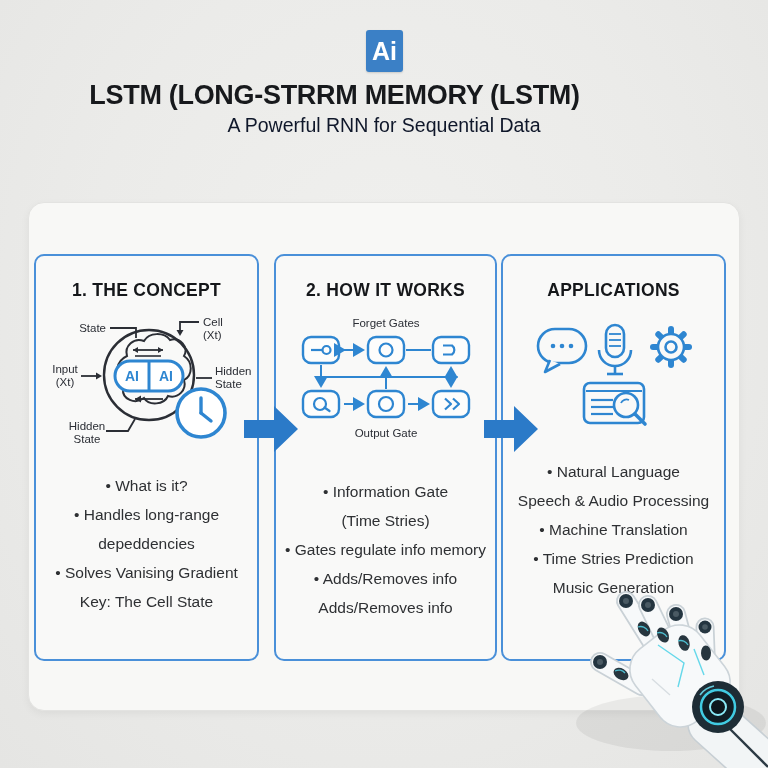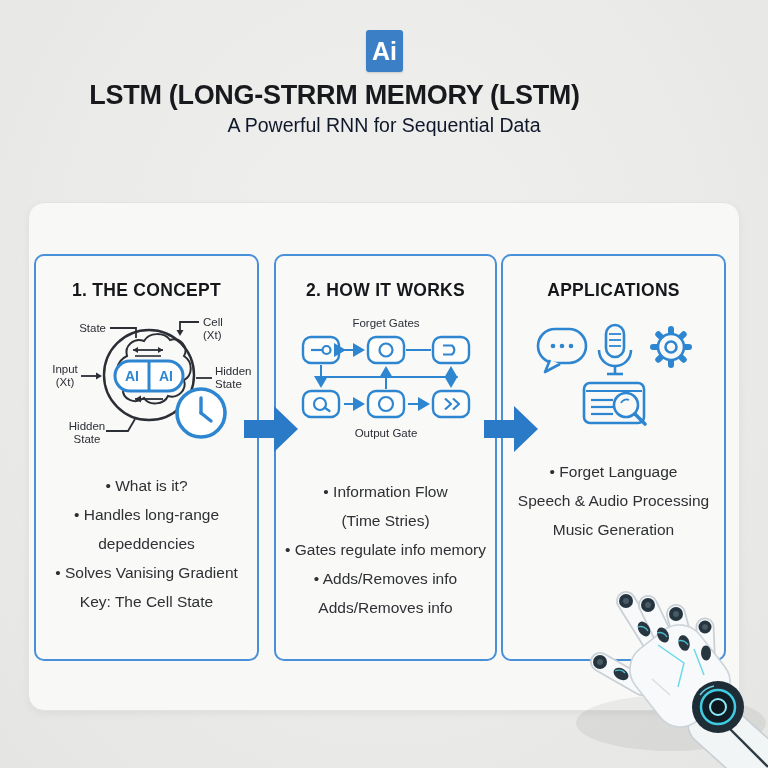--- a/index.html
+++ b/index.html
@@ -141,21 +141,21 @@
       <line x1="30" y1="50" x2="30" y2="71" stroke="#2e86d1" stroke-width="2" marker-end="url(#ah-r)"></line>
       <line x1="30" y1="62" x2="160" y2="62" stroke="#2e86d1" stroke-width="2"></line>
       <line x1="95" y1="74" x2="95" y2="53" stroke="#2e86d1" stroke-width="2" marker-end="url(#ah-r)"></line>
       <line x1="160" y1="62" x2="160" y2="53" stroke="#2e86d1" stroke-width="2" marker-end="url(#ah-r)"></line>
       <line x1="160" y1="62" x2="160" y2="71" stroke="#2e86d1" stroke-width="2" marker-end="url(#ah-r)"></line>
       <line x1="53" y1="89" x2="72" y2="89" stroke="#2e86d1" stroke-width="2" marker-end="url(#ah-r)"></line>
       <line x1="117" y1="89" x2="137" y2="89" stroke="#2e86d1" stroke-width="2" marker-end="url(#ah-r)"></line>
       <text x="95" y="122" text-anchor="middle" font-size="11.5" fill="#2b2e35">Output Gate</text>
     </svg>
     <div class="lines">
-      <div>• Information Flow</div>
+      <div>• Information Gate</div>
       <div>(Time Stries)</div>
       <div>• Gates regulate info memory</div>
       <div>• Adds/Removes info</div>
       <div>Adds/Removes info</div>
     </div>
   </div>
 
   <div class="panel p3">
     <div class="panel-title">APPLICATIONS</div>
     <svg class="diag" width="172" height="114" viewBox="0 0 172 114" style="margin-top:16px;">
@@ -198,22 +198,24 @@
         <line x1="58" y1="74" x2="114" y2="74" stroke-width="1.8"></line>
         <line x1="63" y1="83" x2="85" y2="83" stroke-width="2.2"></line>
         <line x1="63" y1="90" x2="85" y2="90" stroke-width="2.2"></line>
         <line x1="63" y1="97" x2="85" y2="97" stroke-width="2.2"></line>
         <circle cx="98" cy="88" r="12" fill="#f9f9f8"></circle>
         <path d="M93,86 a6 6 0 0 1 8,-3" stroke-width="1.8"></path>
         <line x1="107" y1="97" x2="117" y2="107" stroke-width="3.6" stroke-linecap="round"></line>
       </g>
     </svg>
     <div class="lines">
-      <div>• Forget Language</div>
+      <div>• Natural Language</div>
       <div>Speech &amp; Audio Processing</div>
+      <div>• Machine Translation</div>
+      <div>• Time Stries Prediction</div>
       <div>Music Generation</div>
     </div>
   </div>
 
   <svg class="flow-arrow a1" viewBox="0 0 54 46">
     <path d="M0,14 H30 V0 L54,23 L30,46 V32 H0 Z" fill="#2b7ac8"></path>
   </svg>
   <svg class="flow-arrow a2" viewBox="0 0 54 46">
     <path d="M0,14 H30 V0 L54,23 L30,46 V32 H0 Z" fill="#2b7ac8"></path>
   </svg>

